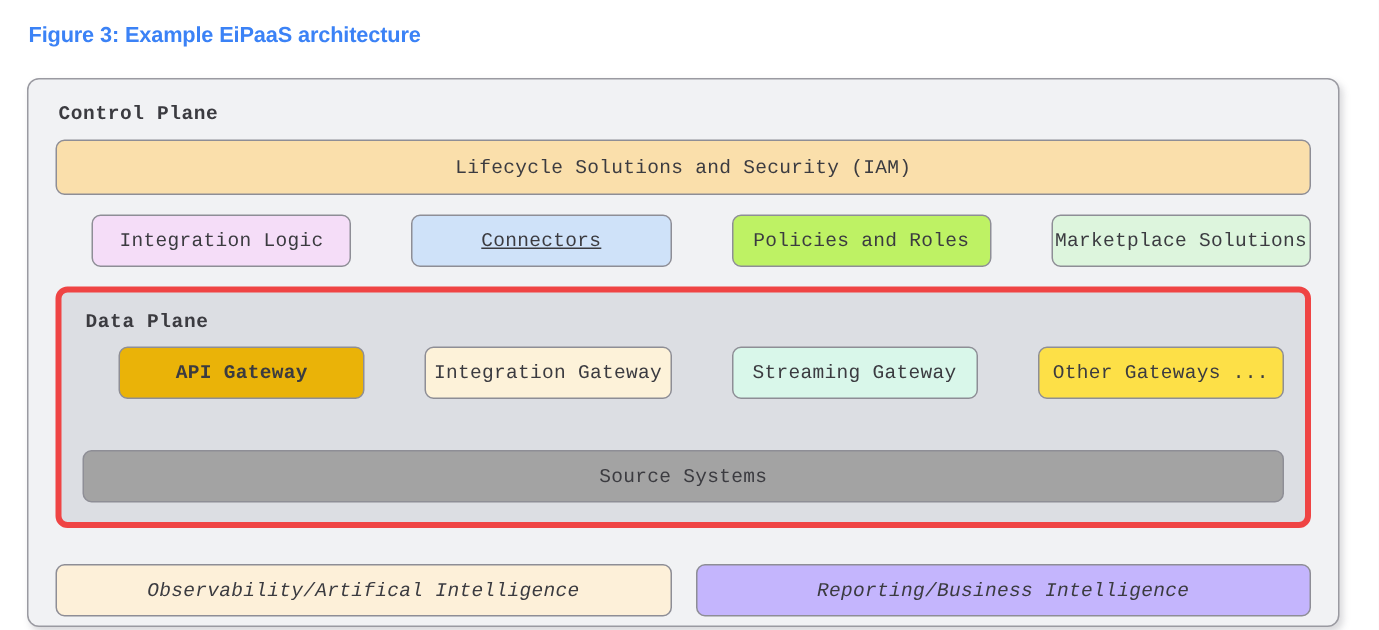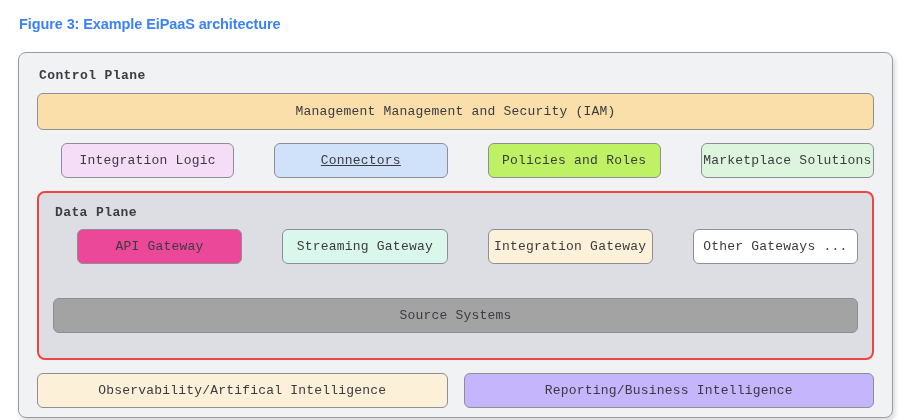--- a/index.html
+++ b/index.html
@@ -88,59 +88,59 @@
   .banner { height: 37px; }
   .tile   { height: 35px; margin-left: 24px; }
   .wide   { height: 35px; }
   .bottom-box { height: 35px; }
 
   
   .data-plane {
     margin-top: 13px;
     box-sizing: border-box;
     background: #dcdee3;
-    border: 2px solid #ef4444;
+    border: 4px solid #ef4444;
     border-radius: 8px;
-    padding: 8px 14px 25px 14px;
+    padding: 8px 14px 13px 14px;
   }
   .data-plane .plane-label { margin: 4px 0 9px 2px; }
 
-  .bottom-row { margin-top: 13px; }
+  .bottom-row { margin-top: 24px; font-style: italic; }
 </style>
 </head>
 <body>
 
 <div id="page">
 
   <div class="figure-title">Figure 3: Example EiPaaS architecture</div>
 
   <div class="control-plane">
 
     <div class="plane-label">Control Plane</div>
 
     <div class="row">
-      <div class="box banner" style="background: rgb(250, 223, 171);">Management Management and Security (IAM)</div>
+      <div class="box banner" style="background: rgb(250, 223, 171);">Lifecycle Solutions and Security (IAM)</div>
     </div>
 
     <div class="row">
       <div class="box tile" style="background: rgb(245, 221, 248);">Integration Logic</div>
       <div class="box tile" style="background: rgb(207, 226, 249); text-decoration: underline;">Connectors</div>
       <div class="box tile" style="background: #bef264;">Policies and Roles</div>
       <div class="box tile" style="background: rgb(221, 245, 221);">Marketplace Solutions</div>
     </div>
 
     <div class="data-plane">
 
       <div class="plane-label">Data Plane</div>
 
       <div class="row">
-        <div class="box tile" style="background: #ec4899;">API Gateway</div>
+        <div class="box tile" style="background: #eab308; font-weight: bold;">API Gateway</div>
+        <div class="box tile" style="background: rgb(253, 242, 217);">Integration Gateway</div>
         <div class="box tile" style="background: rgb(217, 247, 234);">Streaming Gateway</div>
-        <div class="box tile" style="background: rgb(253, 242, 217);">Integration Gateway</div>
-        <div class="box tile" style="background: #ffffff;">Other Gateways ...</div>
+        <div class="box tile" style="background: #fde047;">Other Gateways ...</div>
       </div>
 
       <div class="row">
         <div class="box wide" style="background: #a3a3a3; margin-top: 21px;">Source Systems</div>
       </div>
 
     </div>
 
     <div class="row bottom-row">
       <div class="box bottom-box" style="background: rgb(253, 240, 217);">Observability/Artifical Intelligence</div>

